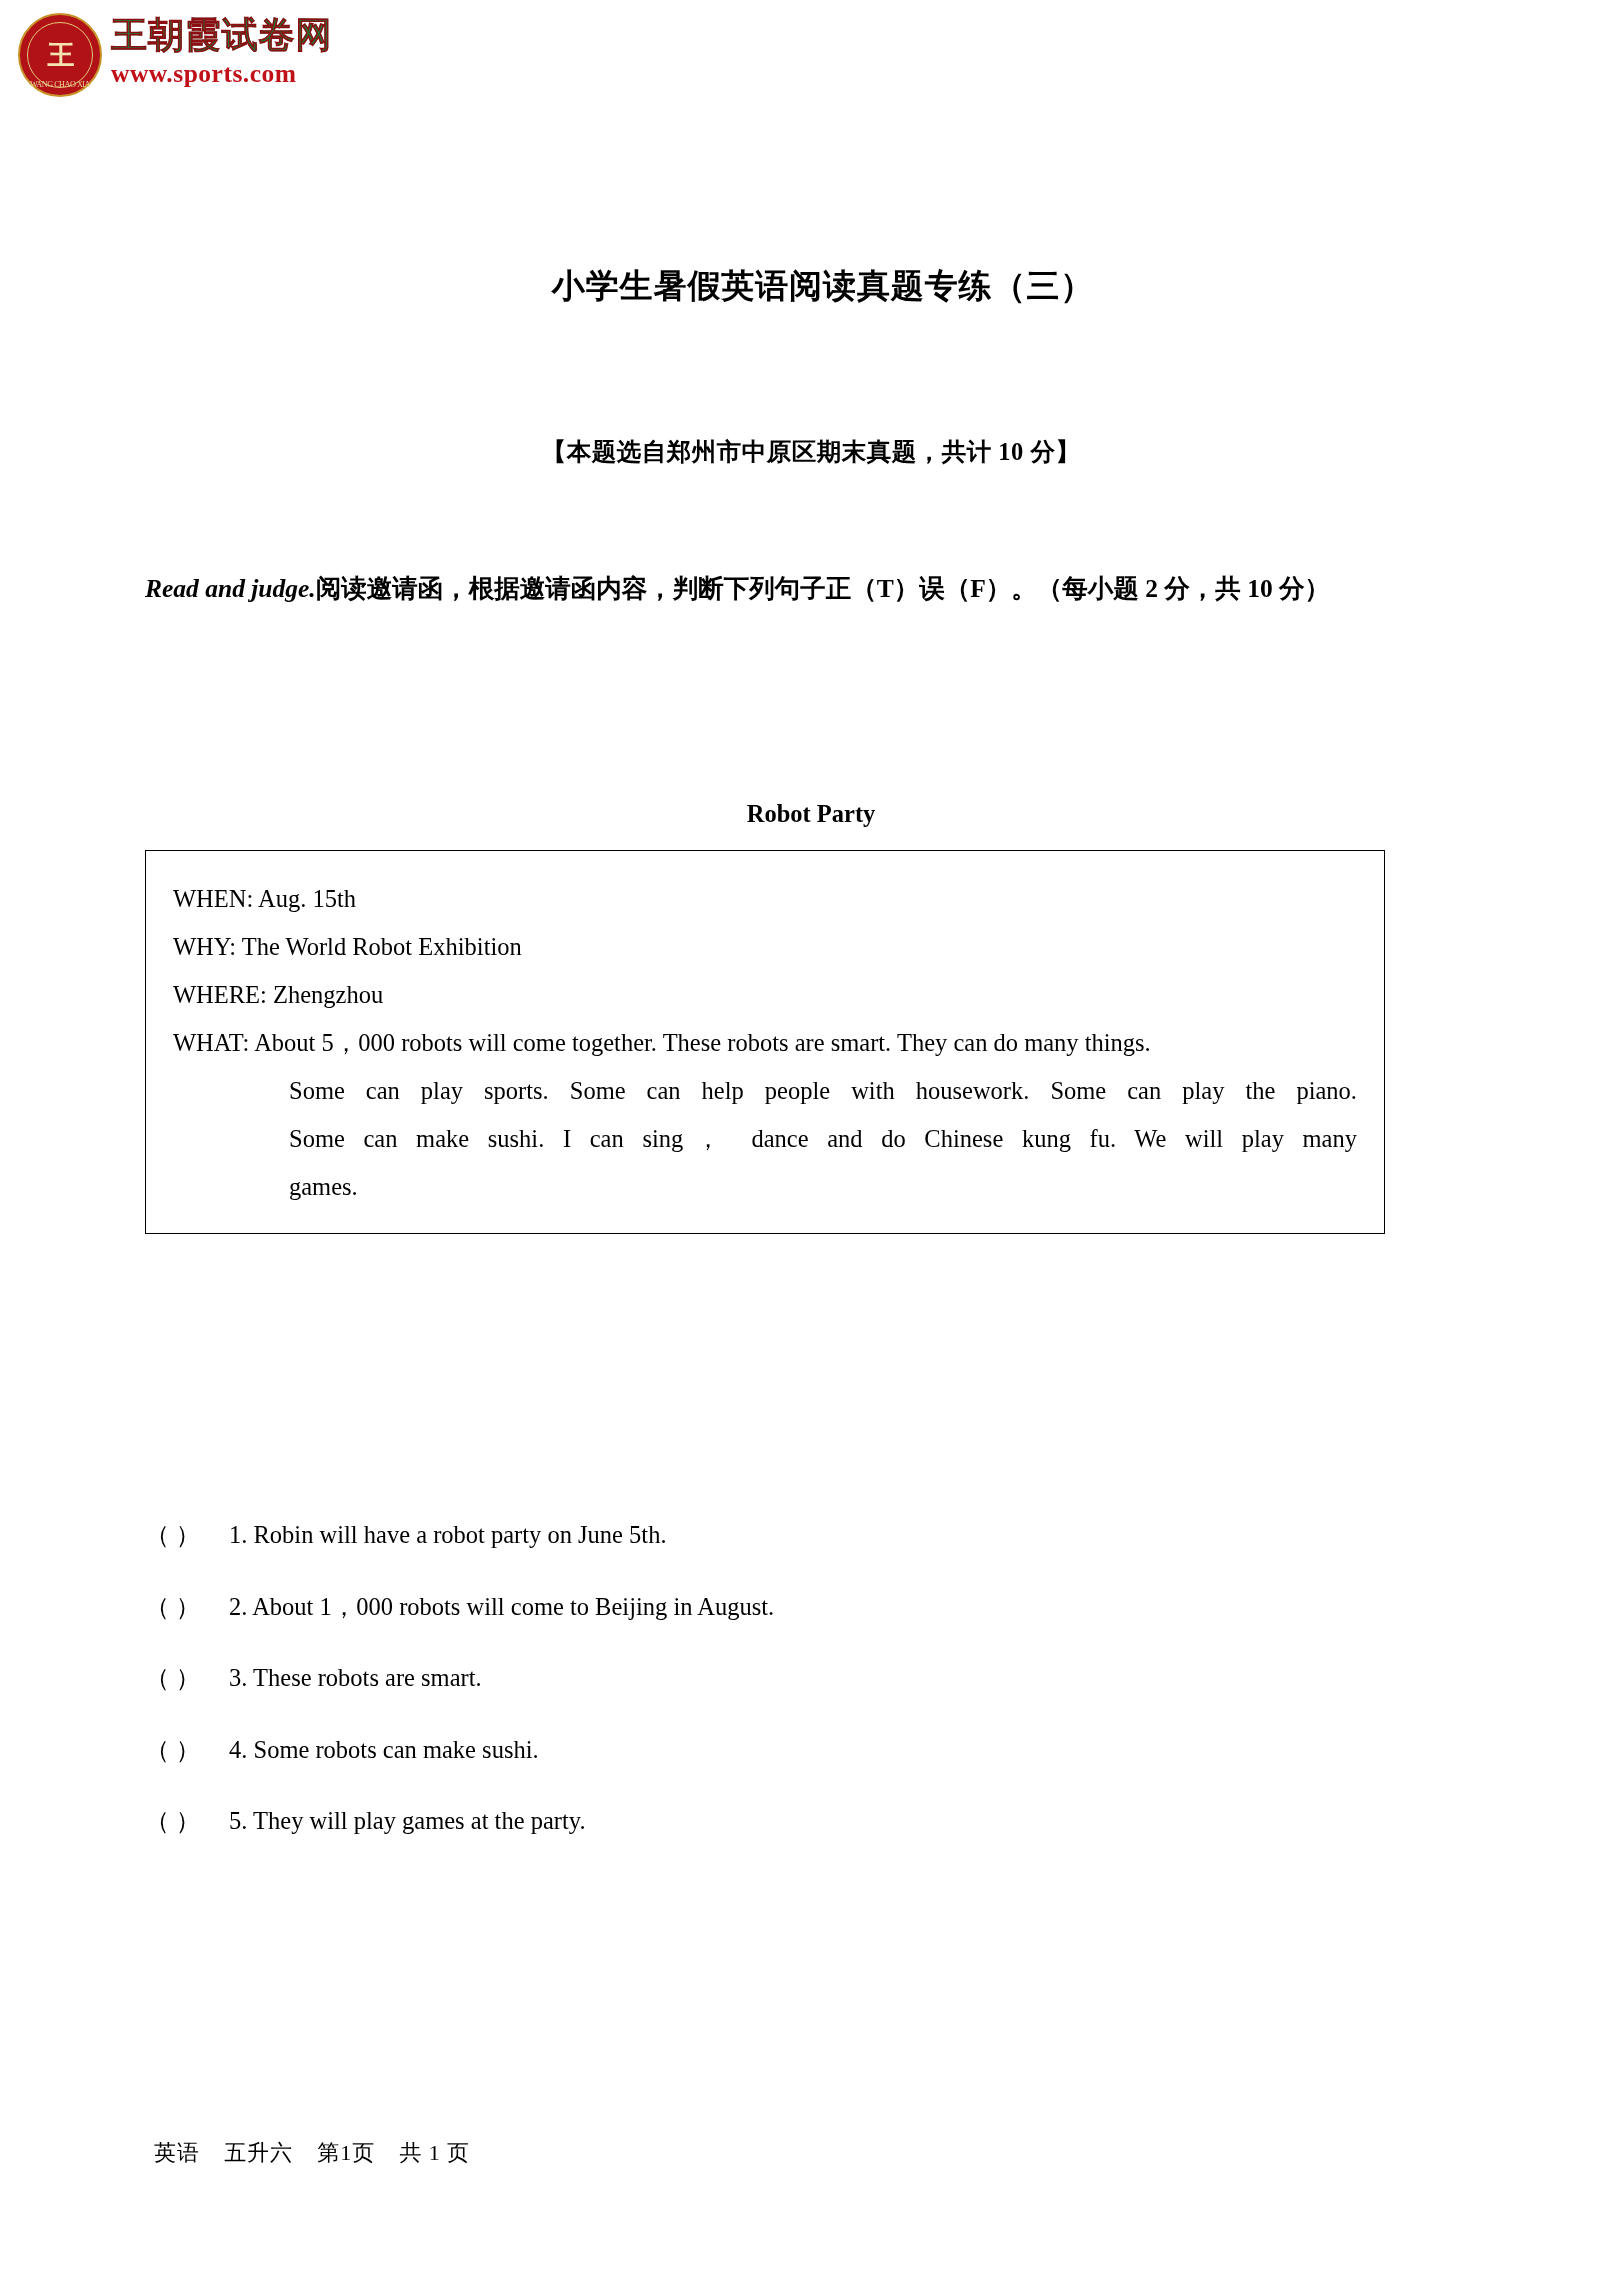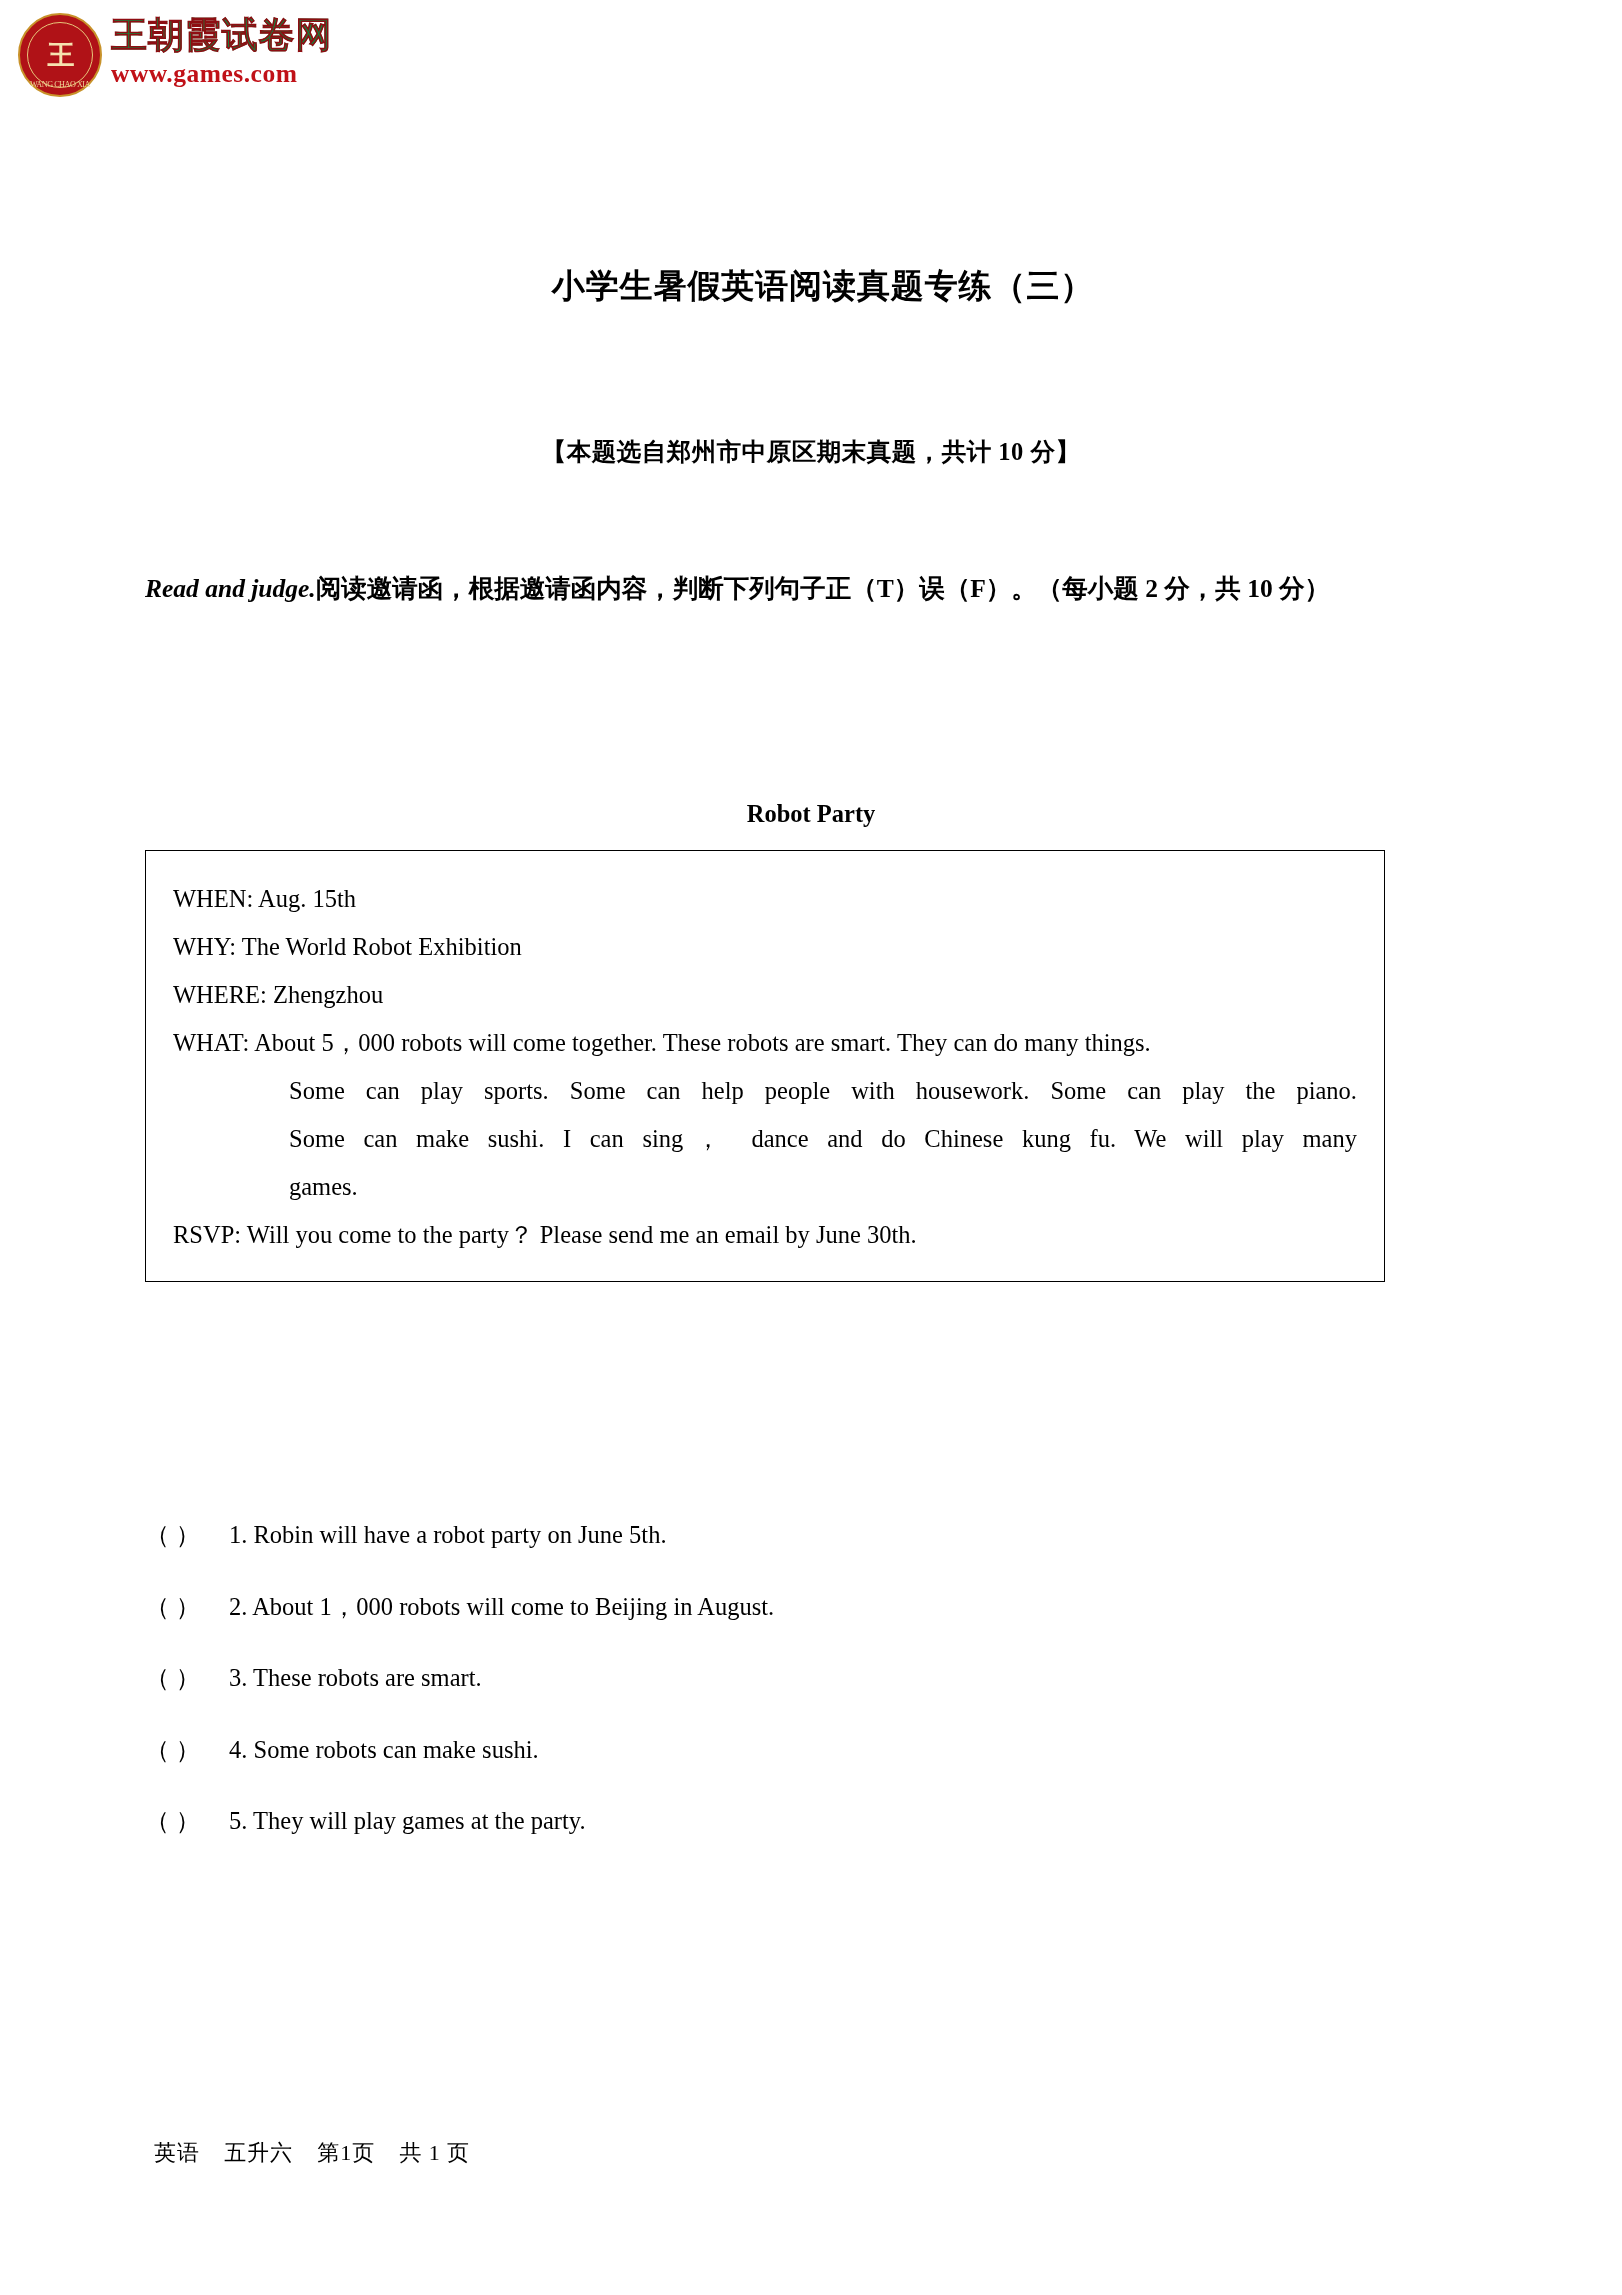--- a/index.html
+++ b/index.html
@@ -215,21 +215,21 @@
 
 <div class="page">
 
   <div class="logo-block">
     <div class="logo-seal">
       <div class="seal-inner">王</div>
       <div class="seal-sub">WANG CHAO XIA</div>
     </div>
     <div class="logo-text-wrap">
       <div class="logo-title">王朝霞试卷网</div>
-      <div class="logo-url">www.games.com</div>
+      <div class="logo-url">www.sports.com</div>
     </div>
   </div>
 
   <div class="content">
 
     <h1 class="doc-title">小学生暑假英语阅读真题专练（三）</h1>
 
     <div class="source-note">【本题选自郑州市中原区期末真题，共计 10 分】</div>
 
     <div class="instruction">
@@ -241,21 +241,20 @@
     <div class="invite-box">
       <div class="invite-line">WHEN: Aug. 15th</div>
       <div class="invite-line">WHY: The World Robot Exhibition</div>
       <div class="invite-line">WHERE: Zhengzhou</div>
       <div class="what-block">
         <div class="what-first"><span>WHAT: </span><span>About 5，000 robots will come together. These robots are smart. They can do many things.</span></div>
         <div class="what-cont">Some can play sports. Some can help people with housework. Some can play the piano.</div>
         <div class="what-cont">Some can make sushi. I can sing，  dance and do Chinese kung fu. We will play many</div>
         <div class="what-cont last">games.</div>
       </div>
-      <div class="invite-line">RSVP: Will you come to the party？  Please send me an email by June 30th.</div>
     </div>
 
     <div class="tf-list">
       <div class="tf-item">
         <span class="tf-paren">（    ）</span><span>1. Robin will have a robot party on June 5th.</span>
       </div>
       <div class="tf-item">
         <span class="tf-paren">（    ）</span><span>2. About 1，000 robots will come to Beijing in August.</span>
       </div>
       <div class="tf-item">

